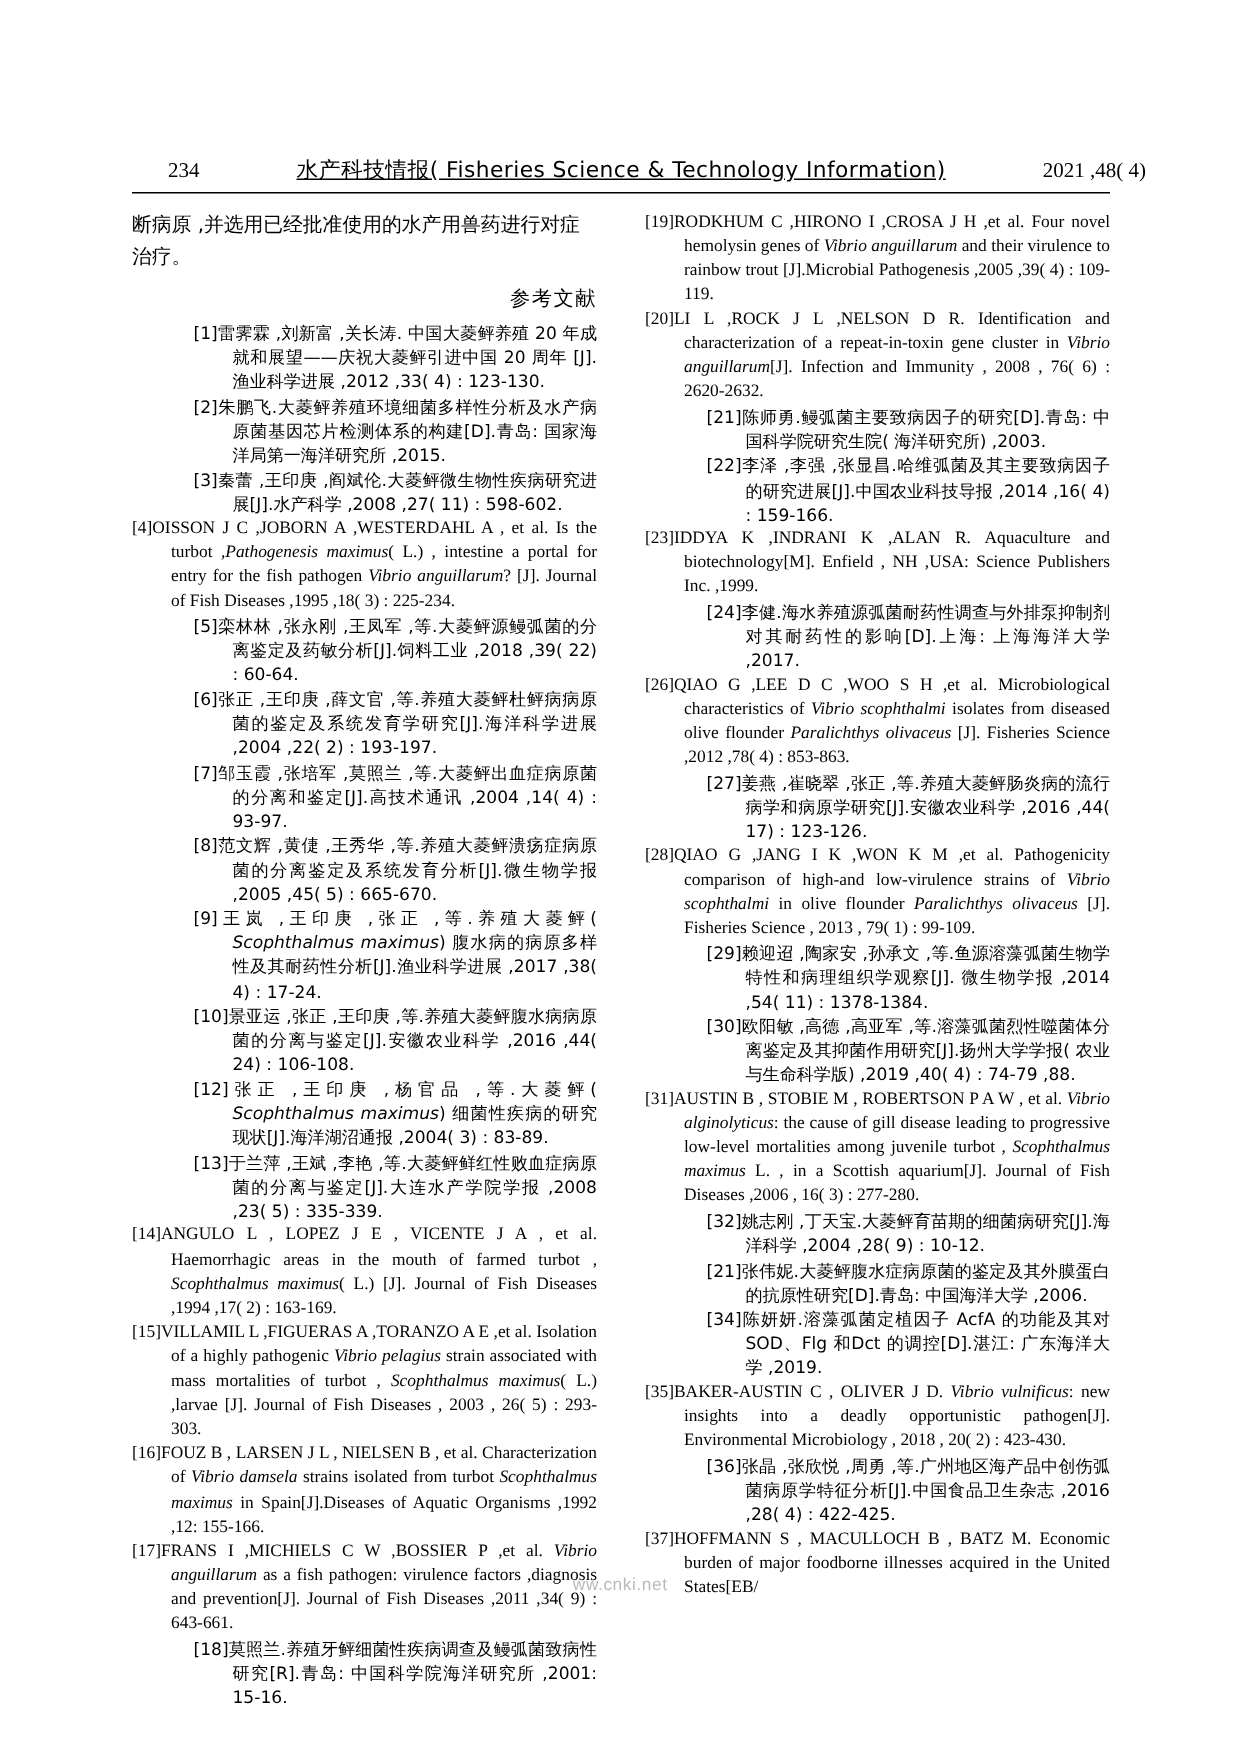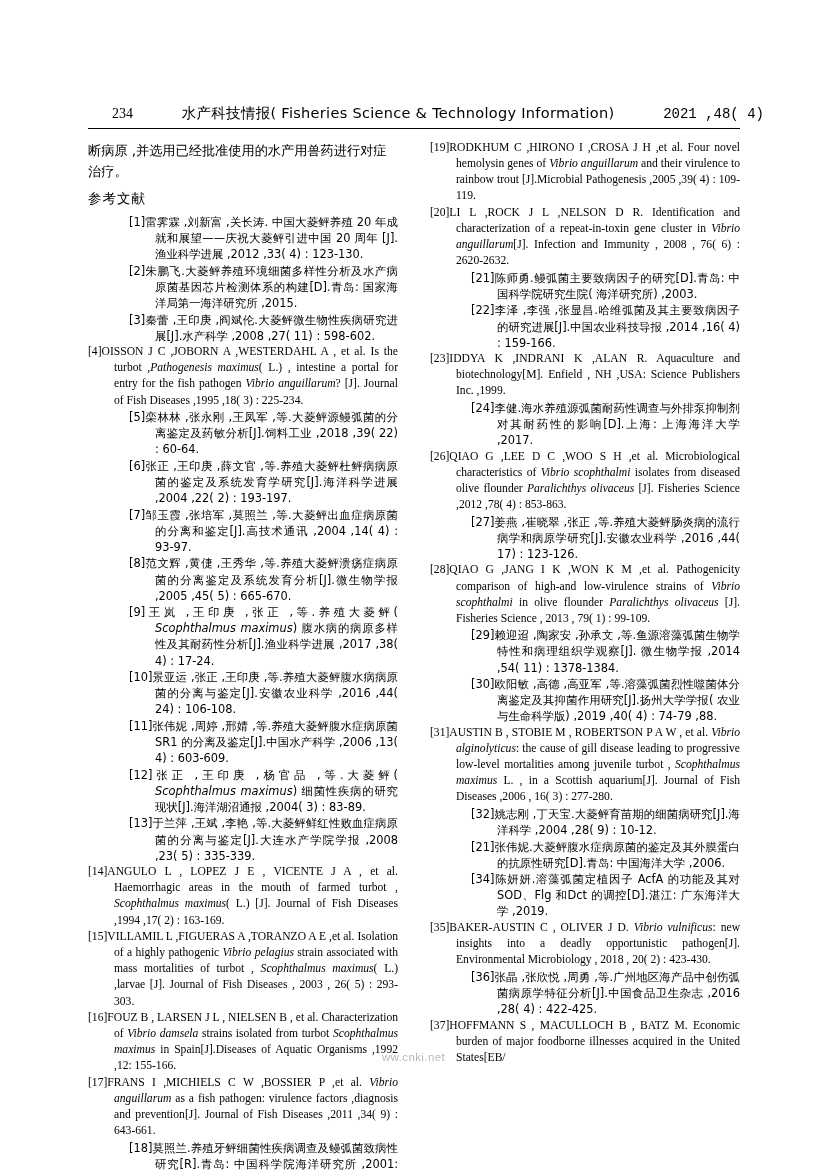--- a/index.html
+++ b/index.html
@@ -33,23 +33,24 @@
     margin-left: 24px;
   }
   .header .page-num {
     font-family: "Liberation Serif", serif;
     font-size: 14px;
   }
   .header .journal {
     font-family: "DejaVu Sans", sans-serif;
     font-size: 14.5px;
     letter-spacing: 0.3px;
+    text-decoration: underline;
   }
   .header .issue {
-    font-family: Liberation Mono, monospace;
+    font-family: Liberation Serif, serif;
     font-size: 14px;
   }
   .rule {
     position: absolute;
     left: 88px;
     top: 128px;
     width: 652px;
     border-top: 1px solid #000;
   }
   .cols {
@@ -66,21 +67,21 @@
   }
   .lead {
     font-family: "DejaVu Sans", sans-serif;
     font-size: 13.2px;
     line-height: 21px;
     margin-bottom: 8px;
   }
   .sec-title {
     font-family: "DejaVu Sans", sans-serif;
     font-size: 13.5px;
-    text-align: left;
+    text-align: right;
     margin: 6px 0 6px 0;
     letter-spacing: 1px;
   }
   .ref {
     font-size: 11.6px;
     line-height: 16.1px;
     margin-bottom: 0.5px;
     text-align: justify;
     text-justify: inter-ideograph;
     padding-left: 26px;
@@ -130,21 +131,20 @@
           <div class="ref cn">[1]雷霁霖 ,刘新富 ,关长涛. 中国大菱鲆养殖 20 年成就和展望——庆祝大菱鲆引进中国 20 周年 [J].渔业科学进展 ,2012 ,33( 4) : 123-130.</div>
           <div class="ref cn">[2]朱鹏飞.大菱鲆养殖环境细菌多样性分析及水产病原菌基因芯片检测体系的构建[D].青岛: 国家海洋局第一海洋研究所 ,2015.</div>
           <div class="ref cn">[3]秦蕾 ,王印庚 ,阎斌伦.大菱鲆微生物性疾病研究进展[J].水产科学 ,2008 ,27( 11) : 598-602.</div>
           <div class="ref">[4]OISSON J C ,JOBORN A ,WESTERDAHL A , et al. Is the turbot <i>,Pathogenesis maximus</i>( L.) , intestine a portal for entry for the fish pathogen <i>Vibrio anguillarum</i>?  [J]. Journal of Fish Diseases ,1995 ,18( 3) : 225-234.</div>
           <div class="ref cn">[5]栾林林 ,张永刚 ,王凤军 ,等.大菱鲆源鳗弧菌的分离鉴定及药敏分析[J].饲料工业 ,2018 ,39( 22) : 60-64.</div>
           <div class="ref cn">[6]张正 ,王印庚 ,薛文官 ,等.养殖大菱鲆杜鲆病病原菌的鉴定及系统发育学研究[J].海洋科学进展 ,2004 ,22( 2) : 193-197.</div>
           <div class="ref cn">[7]邹玉霞 ,张培军 ,莫照兰 ,等.大菱鲆出血症病原菌的分离和鉴定[J].高技术通讯 ,2004 ,14( 4) : 93-97.</div>
           <div class="ref cn">[8]范文辉 ,黄倢 ,王秀华 ,等.养殖大菱鲆溃疡症病原菌的分离鉴定及系统发育分析[J].微生物学报 ,2005 ,45( 5) : 665-670.</div>
           <div class="ref cn">[9]王岚 ,王印庚 ,张正 ,等.养殖大菱鲆( <i>Scophthalmus maximus</i>) 腹水病的病原多样性及其耐药性分析[J].渔业科学进展 ,2017 ,38( 4) : 17-24.</div>
           <div class="ref cn">[10]景亚运 ,张正 ,王印庚 ,等.养殖大菱鲆腹水病病原菌的分离与鉴定[J].安徽农业科学 ,2016 ,44( 24) : 106-108.</div>
-          <div class="ref cn">[11]张伟妮 ,周婷 ,邢婧 ,等.养殖大菱鲆腹水症病原菌 SR1 的分离及鉴定[J].中国水产科学 ,2006 ,13( 4) : 603-609.</div>
           <div class="ref cn">[12]张正 ,王印庚 ,杨官品 ,等.大菱鲆( <i>Scophthalmus maximus</i>) 细菌性疾病的研究现状[J].海洋湖沼通报 ,2004( 3) : 83-89.</div>
           <div class="ref cn">[13]于兰萍 ,王斌 ,李艳 ,等.大菱鲆鲜红性败血症病原菌的分离与鉴定[J].大连水产学院学报 ,2008 ,23( 5) : 335-339.</div>
           <div class="ref">[14]ANGULO L , LOPEZ J E , VICENTE J A , et al. Haemorrhagic areas in the mouth of farmed turbot , <i>Scophthalmus maximus</i>( L.) [J]. Journal of Fish Diseases ,1994 ,17( 2) : 163-169.</div>
           <div class="ref">[15]VILLAMIL L ,FIGUERAS A ,TORANZO A E ,et al. Isolation of a highly pathogenic <i>Vibrio pelagius</i> strain associated with mass mortalities of turbot , <i>Scophthalmus maximus</i>( L.) ,larvae [J]. Journal of Fish Diseases , 2003 , 26( 5) : 293-303.</div>
           <div class="ref">[16]FOUZ B , LARSEN J L , NIELSEN B , et al. Characterization of <i>Vibrio damsela</i> strains isolated from turbot <i>Scophthalmus maximus</i> in Spain[J].Diseases of Aquatic Organisms ,1992 ,12: 155-166.</div>
           <div class="ref">[17]FRANS I ,MICHIELS C W ,BOSSIER P ,et al. <i>Vibrio anguillarum</i> as a fish pathogen: virulence factors ,diagnosis and prevention[J]. Journal of Fish Diseases ,2011 ,34( 9) : 643-661.</div>
           <div class="ref cn">[18]莫照兰.养殖牙鲆细菌性疾病调查及鳗弧菌致病性研究[R].青岛: 中国科学院海洋研究所 ,2001: 15-16.</div>
         </div>
     </div>
 

